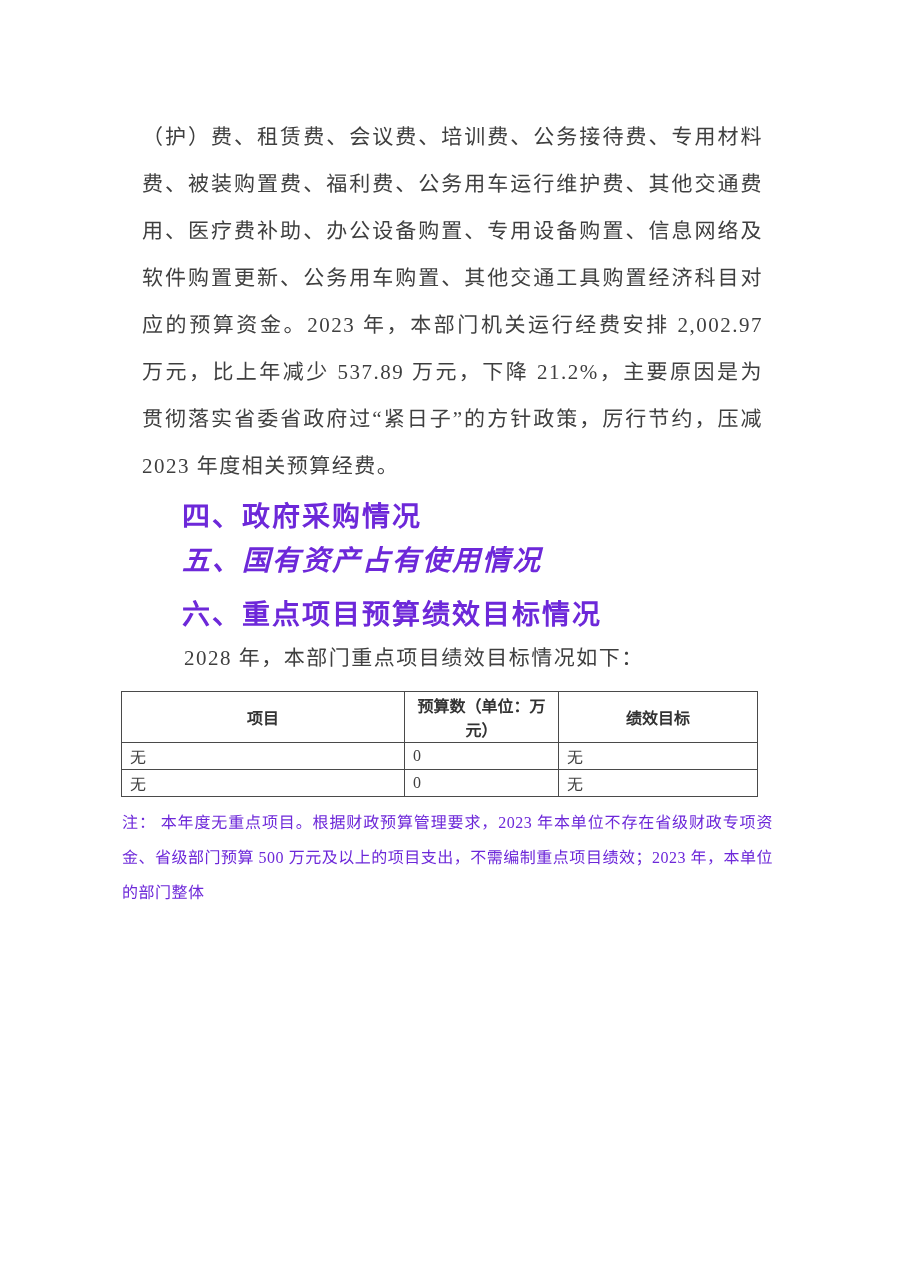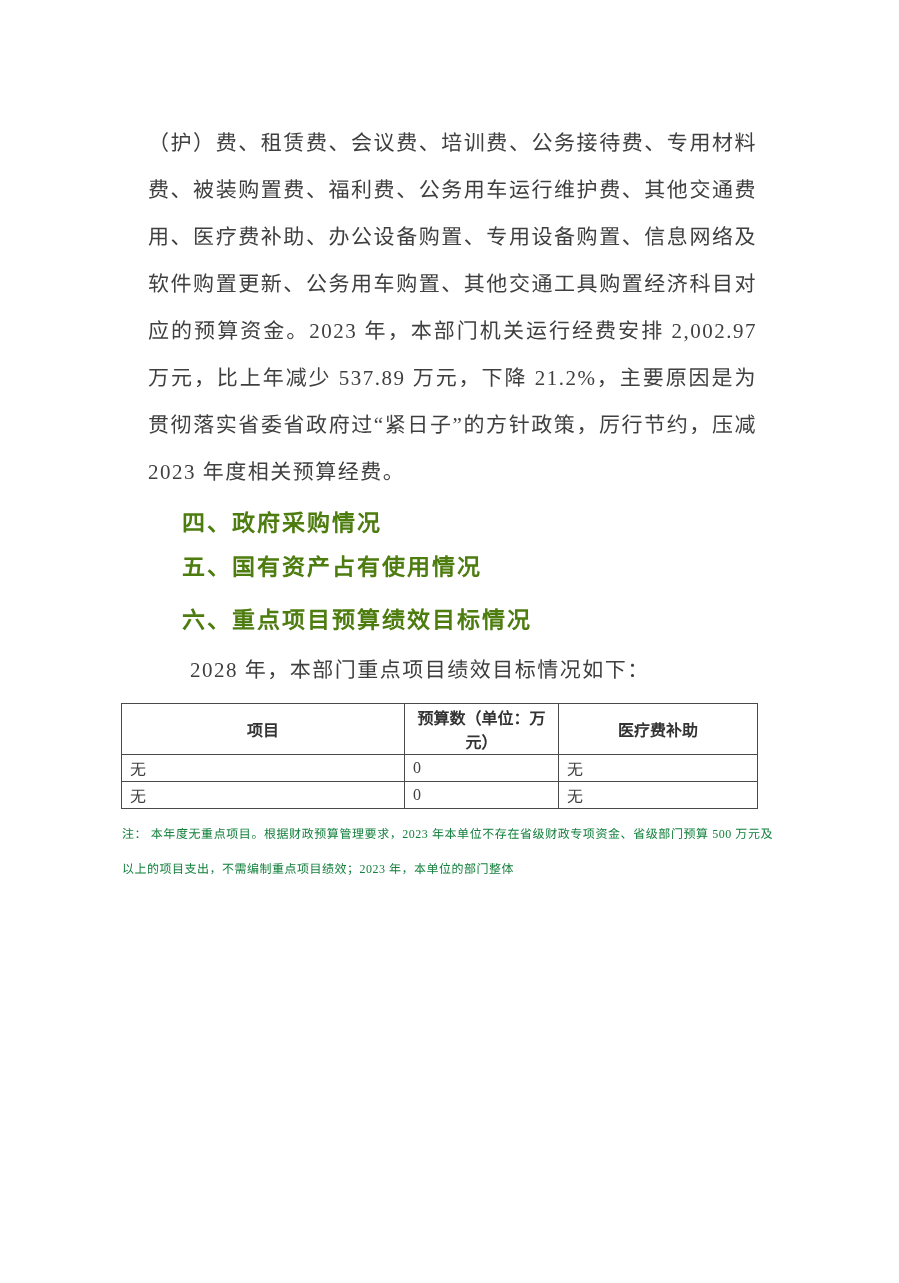--- a/index.html
+++ b/index.html
@@ -16,41 +16,41 @@
     font-family: "Liberation Serif", "DejaVu Serif", serif;
     color: #3f3f3f;
   }
   .content {
     position: absolute;
     top: 112px;
     left: 140px;
     width: 625px;
   }
   p.body-text {
-    margin: 8px;
+    margin: 2px;
     font-size: 21px;
     line-height: 47px;
     letter-spacing: 1.5px;
     text-align: justify;
     text-align-last: left;
     text-indent: 2em;
     color: #3f3f3f;
   }
   p.body-text.no-indent { text-indent: 0; }
   h2.section-heading {
     margin: 9px 0 5px 0;
     padding-left: 42px;
     font-family: "Liberation Sans", "DejaVu Sans", sans-serif;
     font-weight: bold;
-    font-size: 23px;
+    font-size: 28px;
     line-height: 36px;
     letter-spacing: 2px;
-    color: #4d7c0f;
+    color: #6d28d9;
   }
-  h2.heading-five { margin-top: 8px; margin-bottom: 3px; }
+  h2.heading-five { margin-top: 8px; margin-bottom: 3px; font-style: italic; }
   h2.heading-six  { margin-top: 18px; margin-bottom: 2px; font-family: Liberation Serif, serif; }
   table.perf-table {
     margin: 9px 12px 0 -19px;
     width: 636px;
     border-collapse: collapse;
     table-layout: fixed;
   }
   table.perf-table col.c1 { width: 283px; }
   table.perf-table col.c2 { width: 154px; }
   table.perf-table col.c3 { width: 199px; }
@@ -68,26 +68,26 @@
     border: 1px solid #4a4a4a;
     height: 24px;
     font-size: 16px;
     text-align: left;
     padding: 1px 8px;
     color: #3f3f3f;
   }
   p.table-note {
     margin: 8px 0 0 -18px;
     width: 651px;
-    font-size: 12px;
+    font-size: 16px;
     line-height: 35px;
     text-align: justify;
     text-align-last: left;
     letter-spacing: 0.5px;
-    color: #15803d;
+    color: #6d28d9;
   }
 </style>
 </head>
 <body>
 
 <div class="page">
   <div class="content">
 
     <p class="body-text no-indent">（护）费、租赁费、会议费、培训费、公务接待费、专用材料费、被装购置费、福利费、公务用车运行维护费、其他交通费用、医疗费补助、办公设备购置、专用设备购置、信息网络及软件购置更新、公务用车购置、其他交通工具购置经济科目对应的预算资金。2023 年，本部门机关运行经费安排 2,002.97 万元，比上年减少 537.89 万元，下降 21.2%，主要原因是为贯彻落实省委省政府过“紧日子”的方针政策，厉行节约，压减 2023 年度相关预算经费。</p>
 
@@ -104,21 +104,21 @@
     <table class="perf-table">
       <colgroup>
         <col class="c1">
         <col class="c2">
         <col class="c3">
       </colgroup>
       <thead>
         <tr>
           <th>项目</th>
           <th>预算数（单位：万元）</th>
-          <th>医疗费补助</th>
+          <th>绩效目标</th>
         </tr>
       </thead>
       <tbody>
         <tr>
           <td>无</td>
           <td>0</td>
           <td>无</td>
         </tr>
         <tr>
           <td>无</td>

